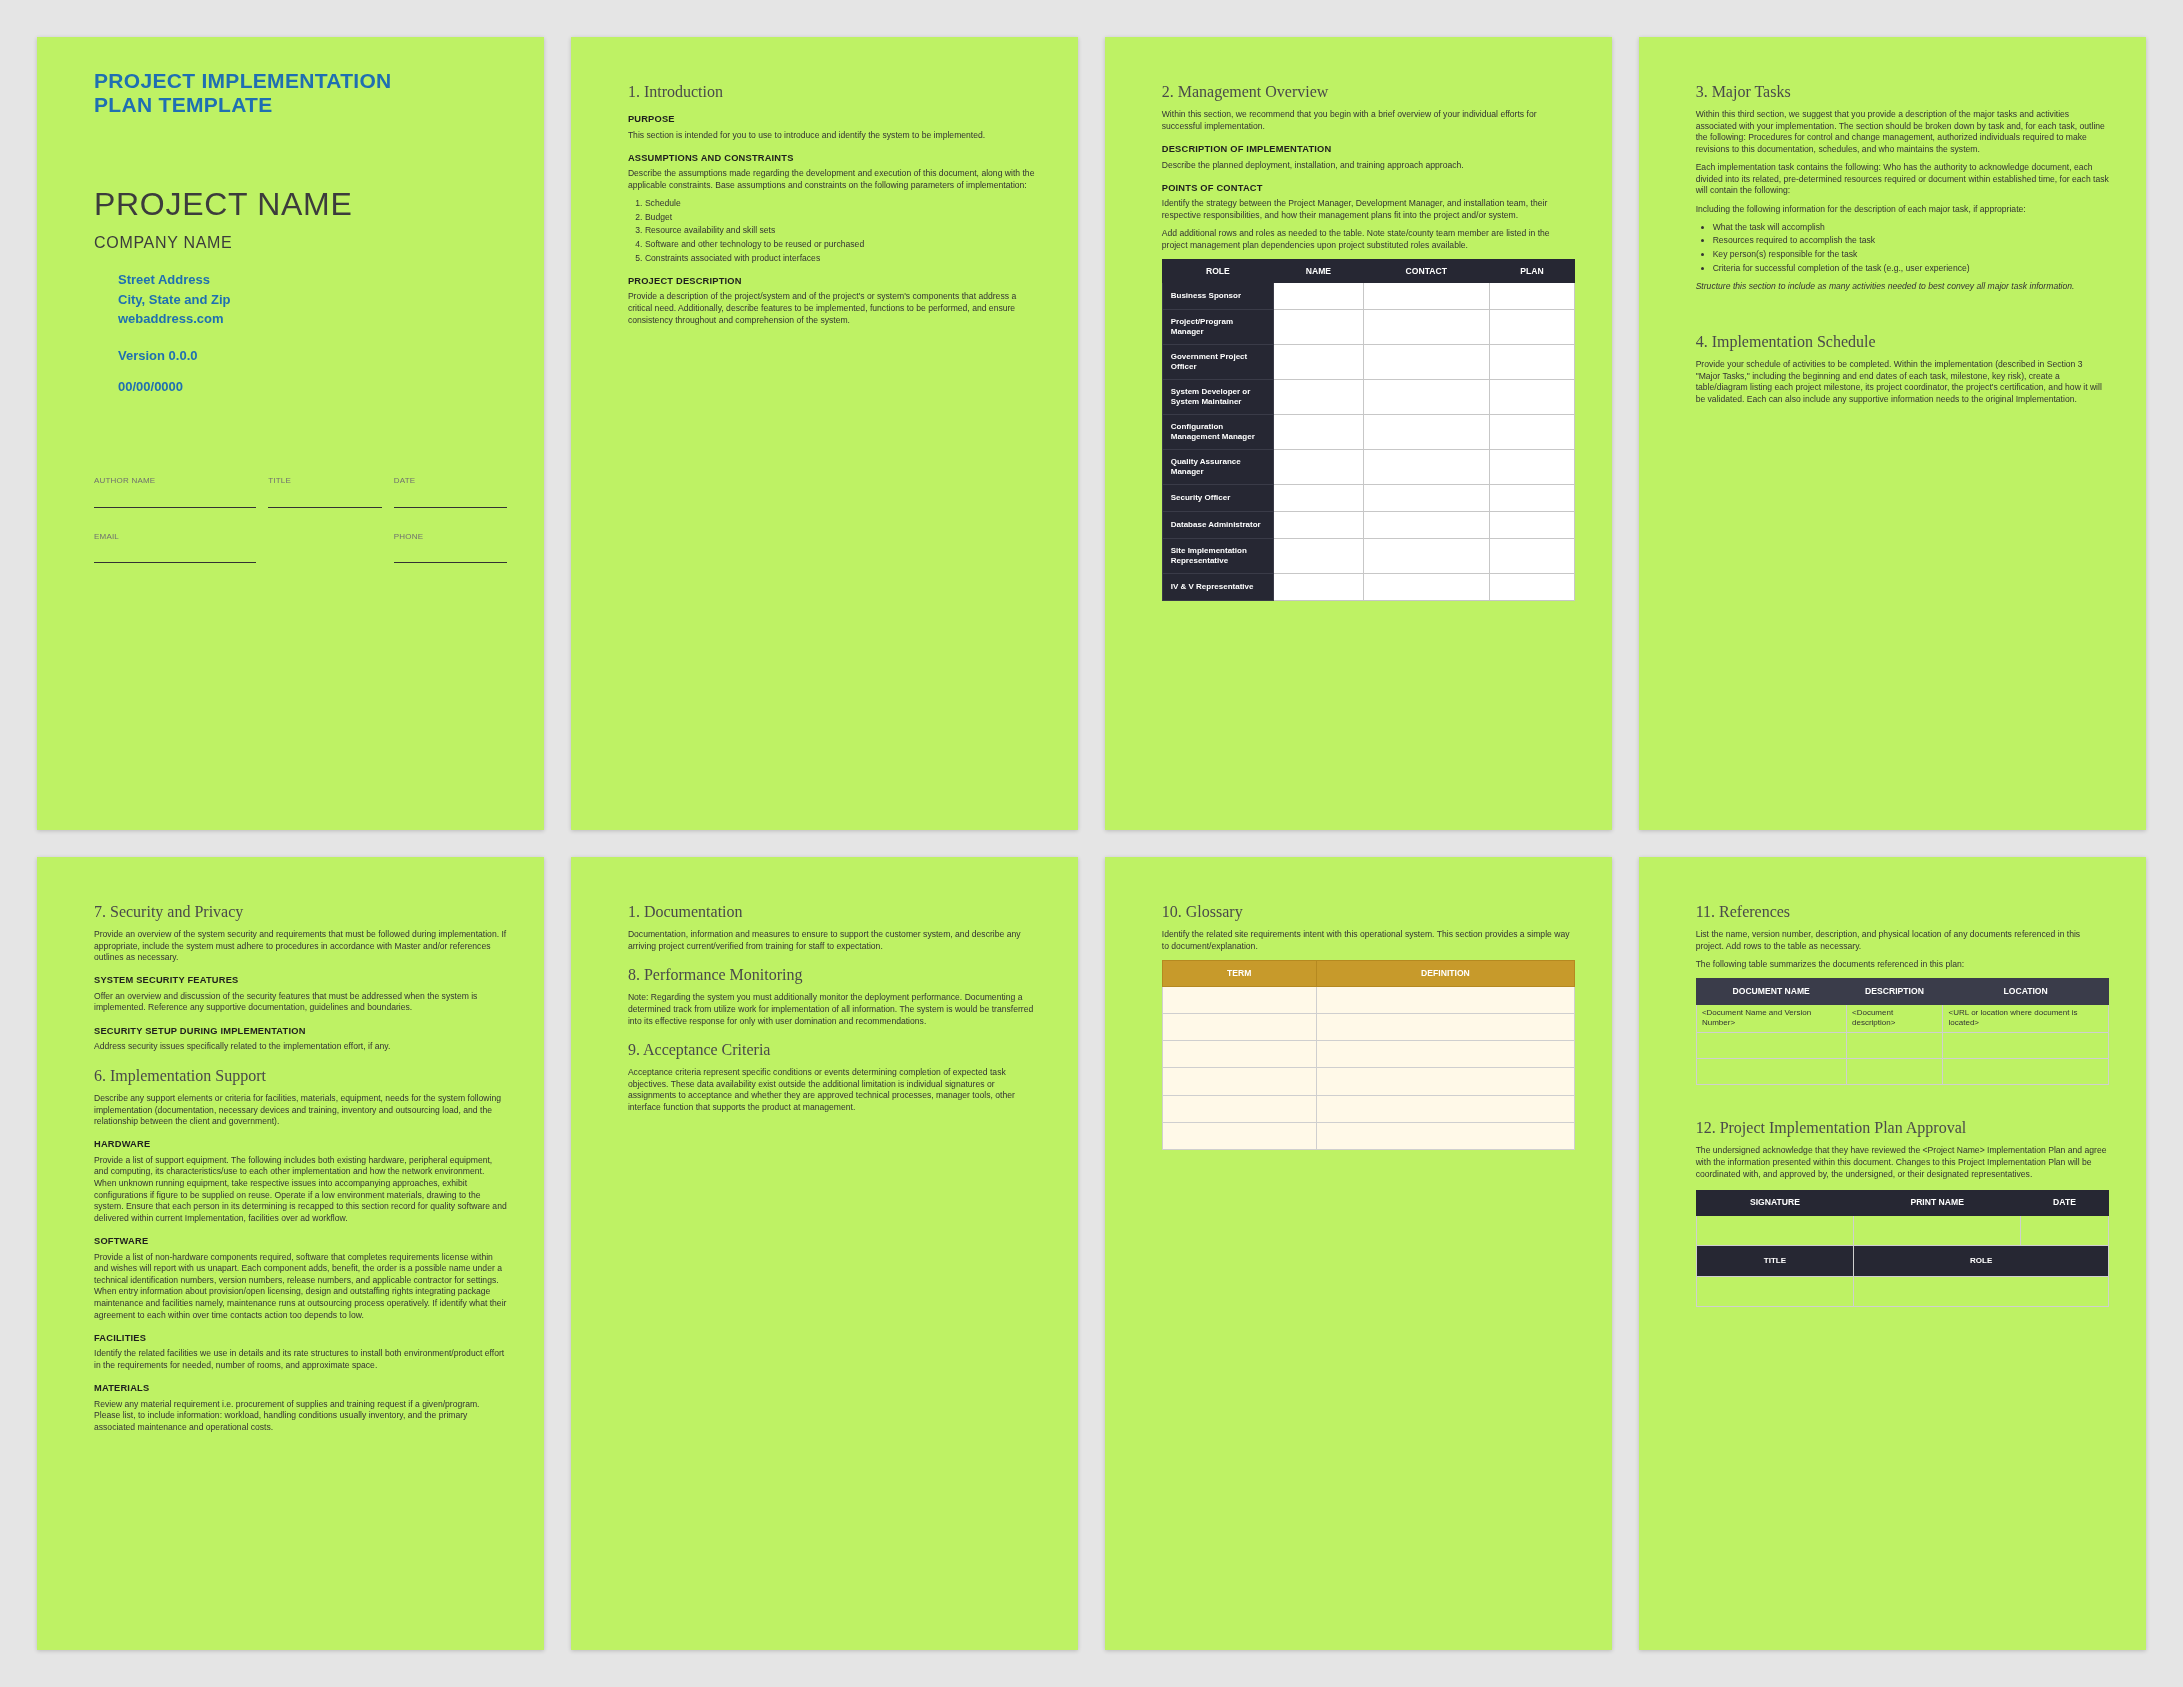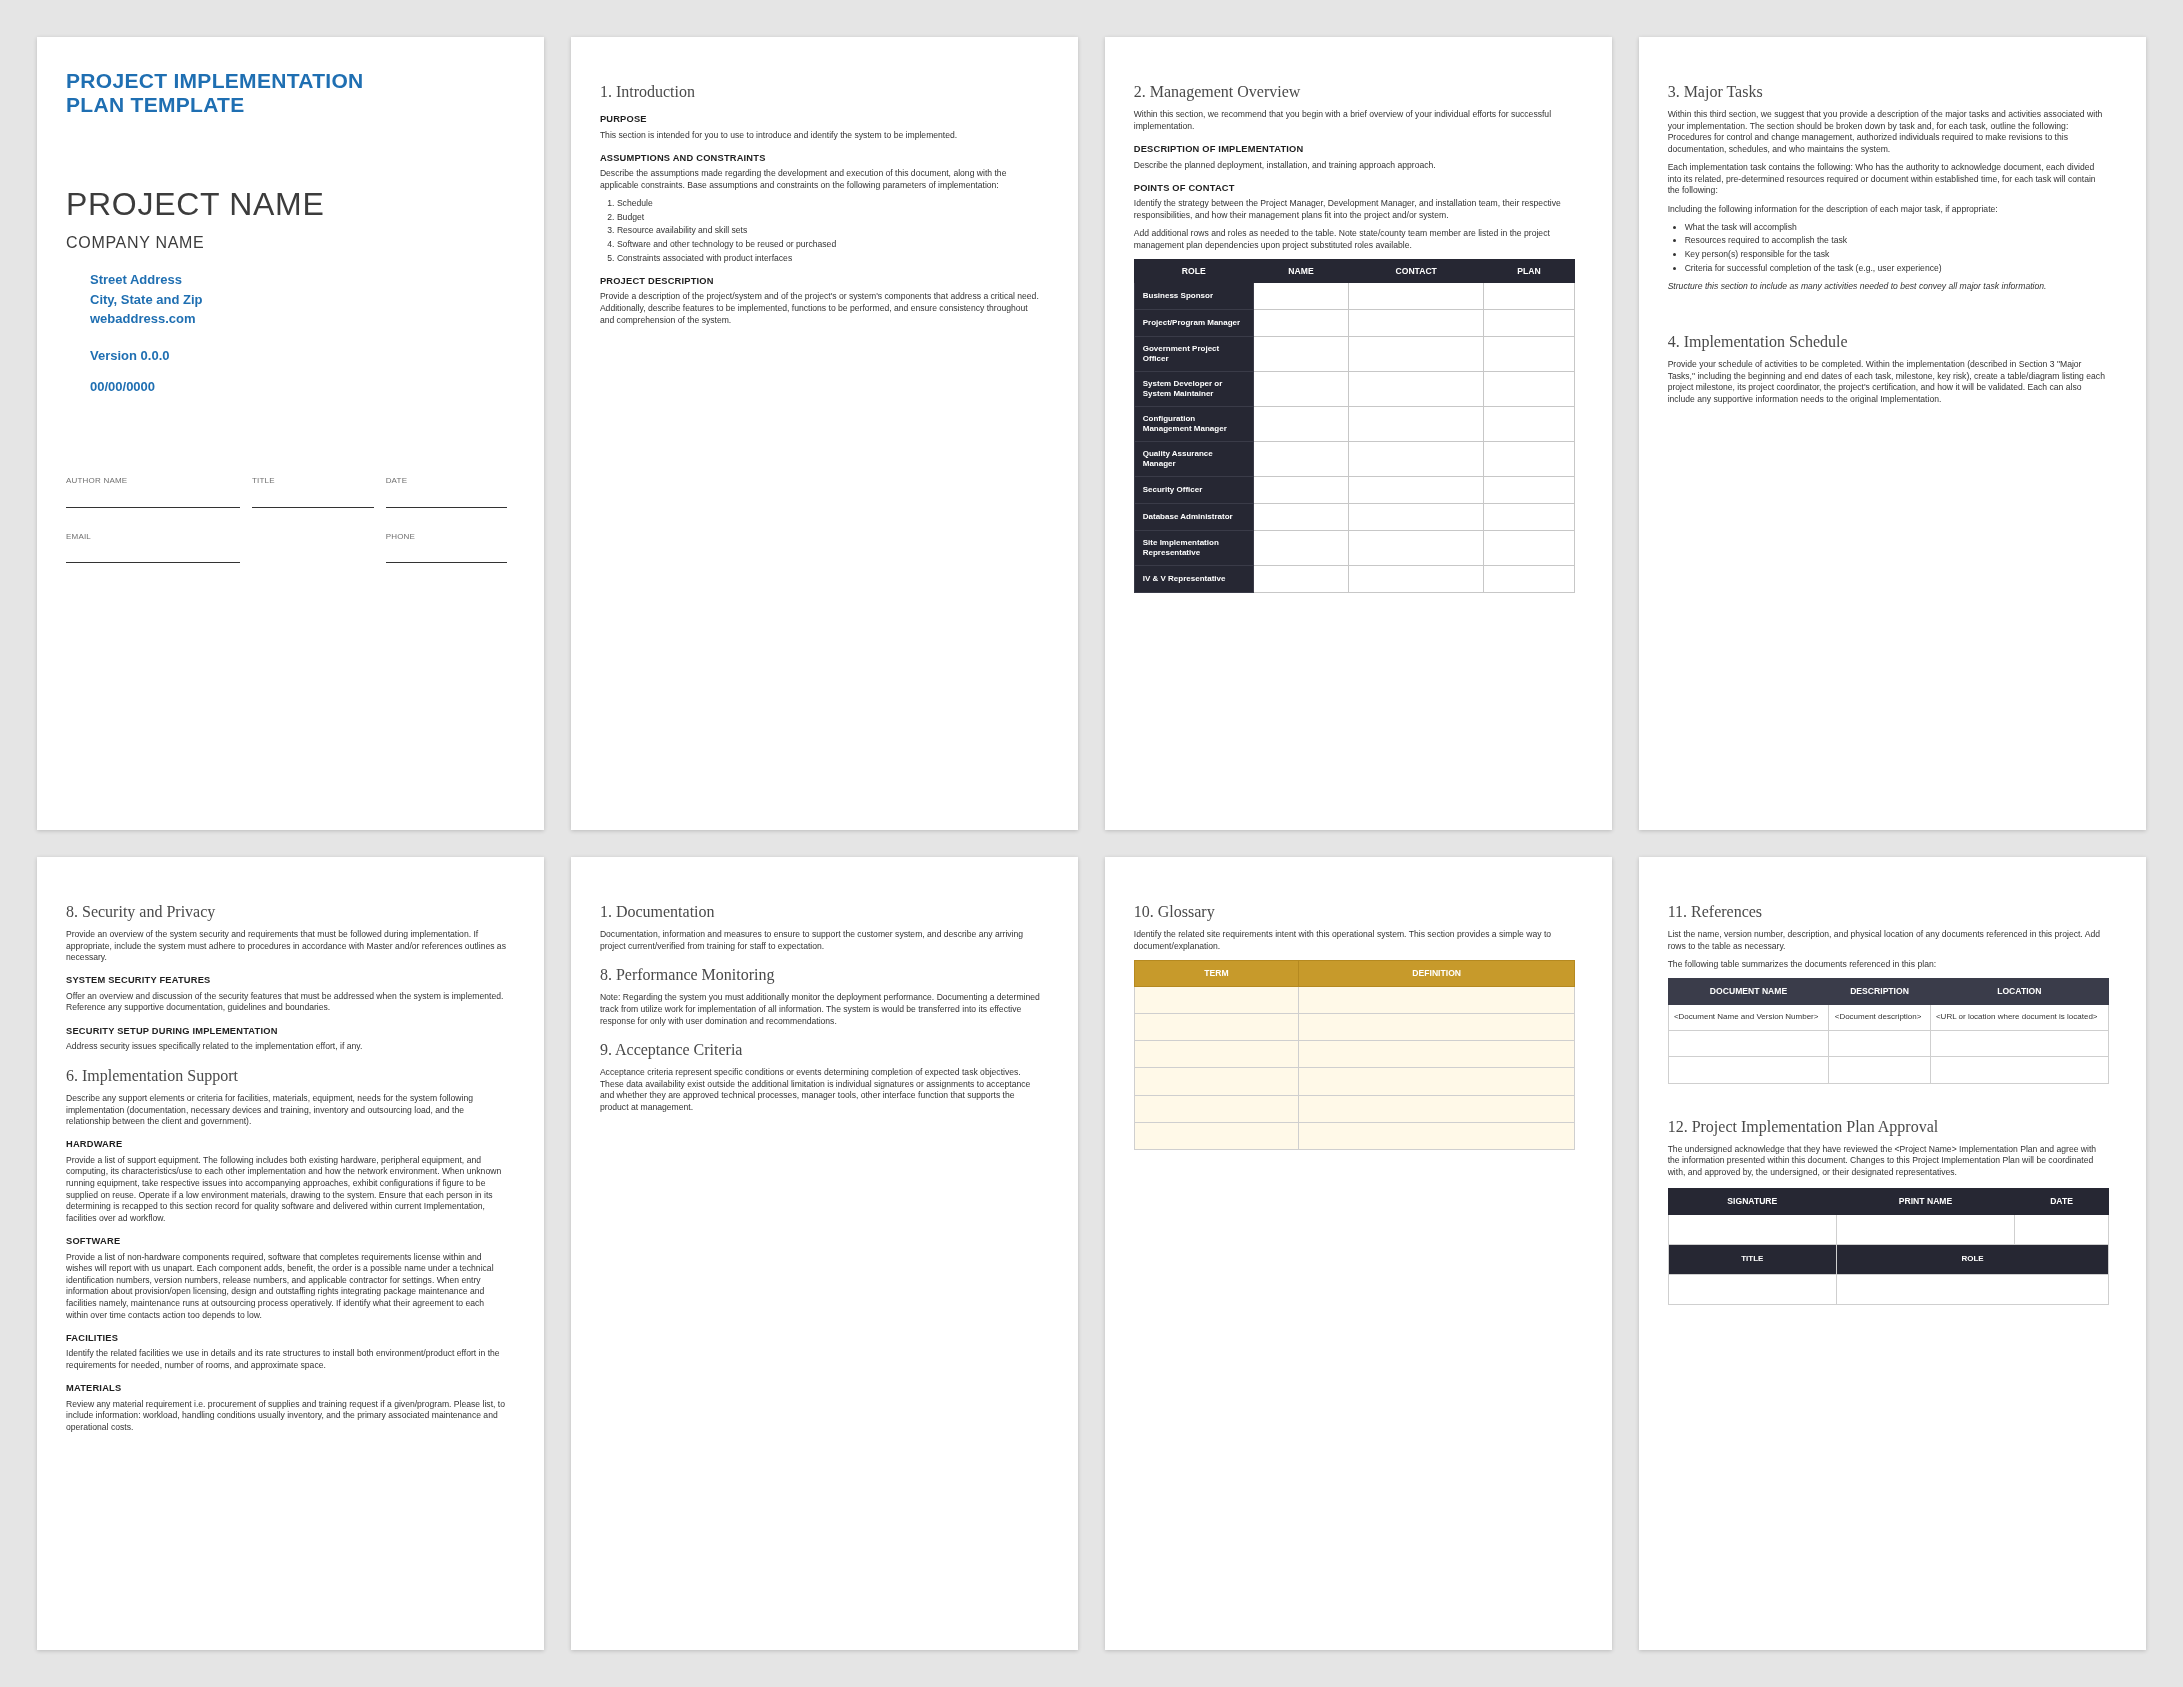--- a/index.html
+++ b/index.html
@@ -13,23 +13,23 @@
     width: 2183px;
     height: 1687px;
     display: grid;
     grid-template-columns: repeat(4, 1fr);
     grid-template-rows: repeat(2, 1fr);
     gap: 26.5px;
     padding: 37px;
     box-sizing: border-box;
   }
   .page {
-    background: #ffffff;
+    background: #bef264;
     box-shadow: 0 1.3px 4px rgba(0,0,0,0.18);
-    padding: 32px 37px 37px 29px;
+    padding: 32px 37px 37px 57px;
     box-sizing: border-box;
     overflow: hidden;
     font-size: 10.6px;
     line-height: 1.35;
   }
   
   .p1-mainhead {
     font-size: 21px;
     font-weight: 700;
     color: #1f6fb2;
@@ -372,21 +372,21 @@
       <li>Criteria for successful completion of the task (e.g., user experience)</li>
     </ul>
     <em class="ital">Structure this section to include as many activities needed to best convey all major task information.</em>
 
     <div style="height:26.5px"></div>
     <div class="sec-h">4. Implementation Schedule</div>
     <p class="body">Provide your schedule of activities to be completed. Within the implementation (described in Section 3 "Major Tasks," including the beginning and end dates of each task, milestone, key risk), create a table/diagram listing each project milestone, its project coordinator, the project's certification, and how it will be validated. Each can also include any supportive information needs to the original Implementation.</p>
   </div>
 
   <div class="page">
-    <div class="sec-h">8. Security and Privacy</div>
+    <div class="sec-h">7. Security and Privacy</div>
     <p class="body"><span>Provide an overview of the system security and requirements that must be followed during implementation. If appropriate, include the system must adhere to procedures in accordance with Master and/or references outlines as necessary.</span></p>
     <div class="sub-h">SYSTEM SECURITY FEATURES</div>
     <p class="body">Offer an overview and discussion of the security features that must be addressed when the system is implemented. Reference any supportive documentation, guidelines and boundaries.</p>
     <div class="sub-h">SECURITY SETUP DURING IMPLEMENTATION</div>
     <p class="body">Address security issues specifically related to the implementation effort, if any.</p>
 
     <div class="sec-h">6. Implementation Support</div>
     <p class="body">Describe any support elements or criteria for facilities, materials, equipment, needs for the system following implementation (documentation, necessary devices and training, inventory and outsourcing load, and the relationship between the client and government).</p>
     <div class="sub-h">Hardware</div>
     <p class="body">Provide a list of support equipment. The following includes both existing hardware, peripheral equipment, and computing, its characteristics/use to each other implementation and how the network environment. When unknown running equipment, take respective issues into accompanying approaches, exhibit configurations if figure to be supplied on reuse. Operate if a low environment materials, drawing to the system. Ensure that each person in its determining is recapped to this section record for quality software and delivered within current Implementation, facilities over ad workflow.</p>

